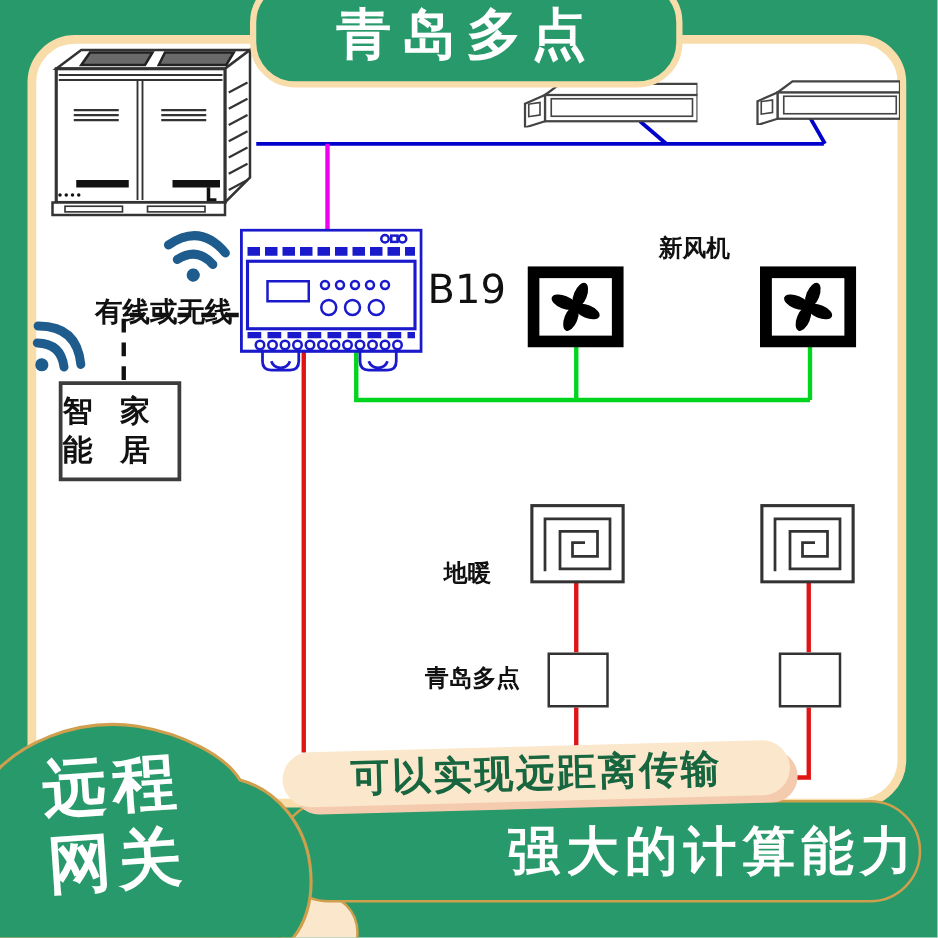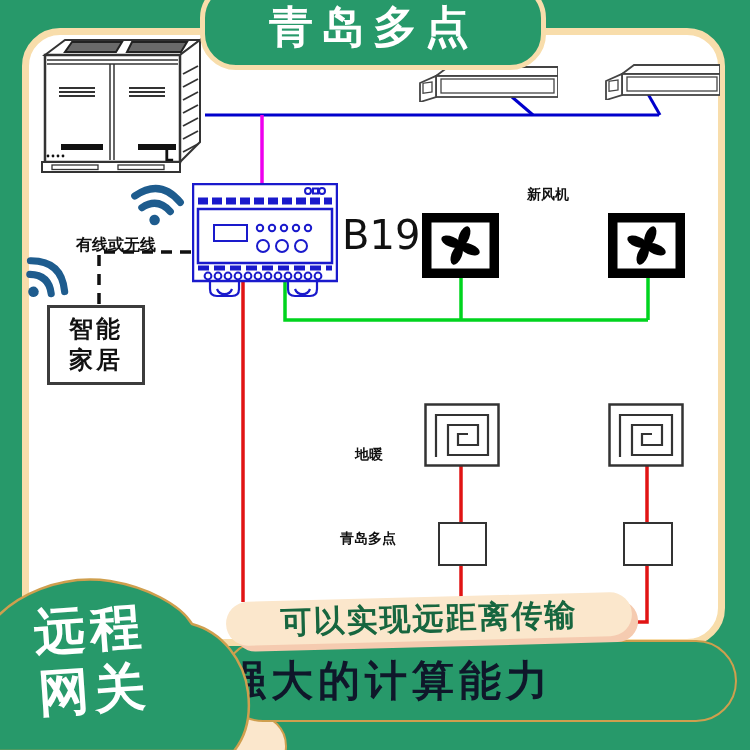--- a/index.html
+++ b/index.html
@@ -21,40 +21,40 @@
   
   .brand-pill{
     left:200px;top:-18px;width:346px;height:88px;
     background:var(--bg-green,#27996a);
     border:5px solid var(--cream,#f8ddab);
     border-radius:36px;z-index:9;
     display:flex;align-items:flex-end;justify-content:center;
     color:#fff;font-size:44px;font-weight:bold;letter-spacing:8px;
     padding-bottom:8px;box-sizing:border-box;
   }
-  .lbl{color:#111;font-size:14px;font-weight:500;z-index:4;white-space:nowrap}
-  .lbl-small{font-size:16px}
-  .b19{left:342px;top:212px;font-size:40px;color:#111;z-index:4;font-weight:500}
+  .lbl{color:#111;font-size:19px;font-weight:500;z-index:4;white-space:nowrap}
+  .lbl-small{font-size:22px}
+  .b19{left:342px;top:212px;font-size:32px;color:#111;z-index:4;font-weight:500}
   .smart-box{
     left:47px;top:305px;width:92px;height:74px;
     border:3px solid #3c3c3c;background:#fff;z-index:4;
-    display:flex;flex-direction:column;align-items:center;justify-content:center;
+    display:flex;flex-direction:row;align-items:center;justify-content:center;
     font-size:24px;font-weight:600;letter-spacing:3px;color:#111;line-height:31px;
   }
   .dev{z-index:4}
   
   .cream-circle{
     left:223px;top:714px;width:60px;height:60px;border-radius:50%;
     background:var(--cream-fill,#fbe7cc);border:2px solid var(--gold,#cf9f4e);z-index:5;
   }
   .banner-bottom{
     left:222px;top:640px;width:515px;height:82px;border-radius:42px;
     background:var(--bg-green,#27996a);border:2px solid var(--gold,#cf9f4e);
-    z-index:6;display:flex;align-items:center;justify-content:flex-start;
-    color:#0f172a;font-size:42px;font-weight:bold;letter-spacing:5px;box-sizing:border-box;
+    z-index:6;display:flex;align-items:center;justify-content:flex-end;
+    color:#ffffff;font-size:42px;font-weight:bold;letter-spacing:5px;box-sizing:border-box;
   }
   .banner-top{
     left:226px;top:597px;width:406px;height:44px;border-radius:23px;
     background:var(--cream-fill,#fbe7cc);
     box-shadow:7px 7px 0 -1px var(--shadow-peach,#f5cbb0);
     z-index:7;transform:rotate(-1.5deg);
     display:flex;align-items:center;justify-content:center;
     color:var(--banner-text-green,#17663f);font-size:31px;font-weight:bold;letter-spacing:2px;
   }
   .gateway-blob{left:-6px;top:570px;width:290px;height:182px;z-index:8}

